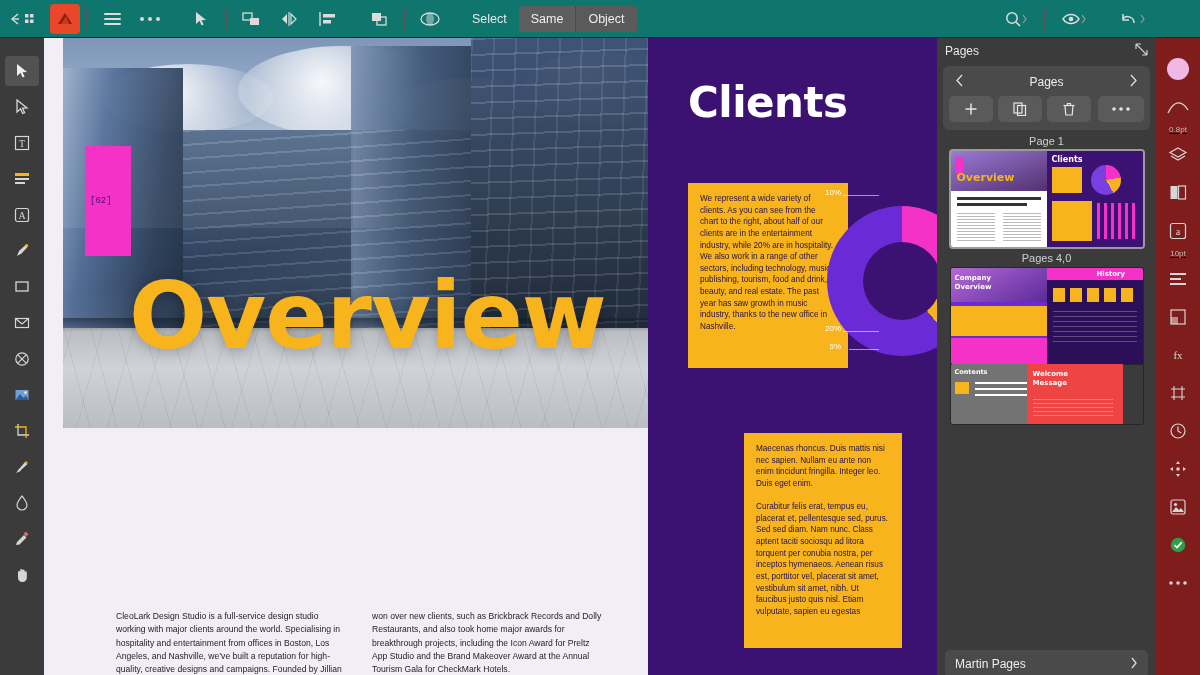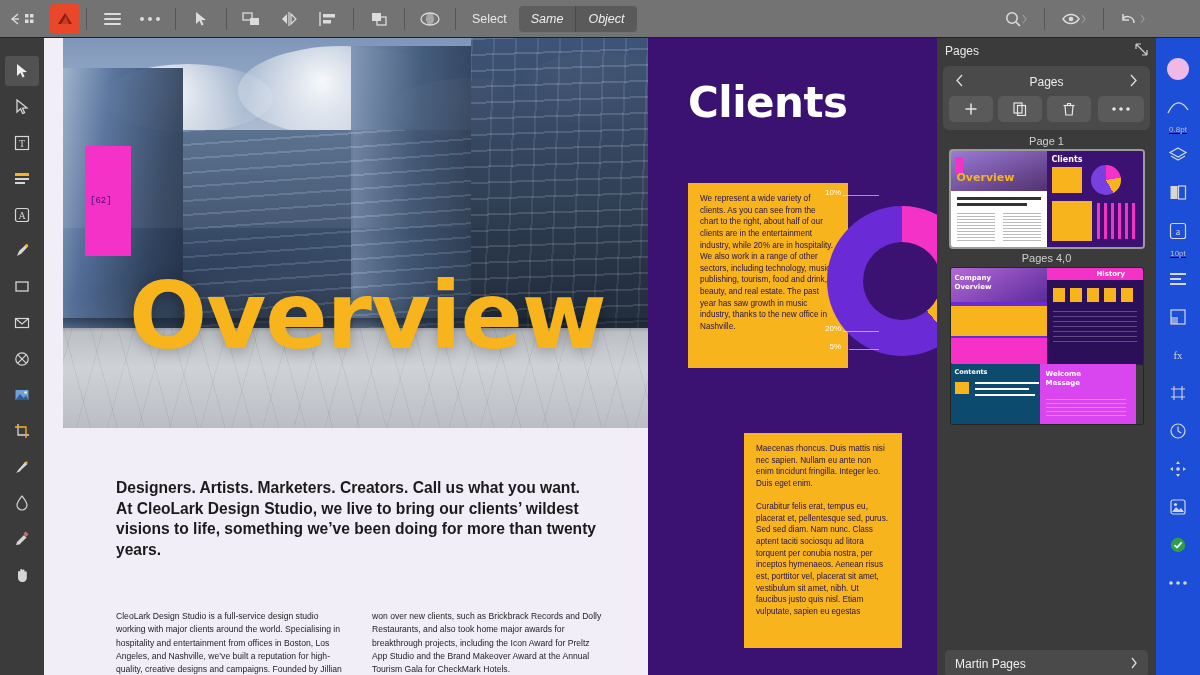--- a/index.html
+++ b/index.html
@@ -9,38 +9,38 @@
     overflow: hidden;
     background: #2b2b2b;
     font-family: "Liberation Sans", sans-serif;
     -webkit-font-smoothing: antialiased;
   }
   #app { position: relative; width: 1200px; height: 675px; }
 
   
   #topbar {
     position: absolute; top: 0; left: 0; width: 1200px; height: 38px;
-    background: #737373;
+    background: #0f766e;
     display: flex; align-items: center;
     border-bottom: 1px solid #222;
   }
   .tb-group { display: flex; align-items: center; height: 38px; }
   .tb-btn {
     width: 36px; height: 30px; margin: 0 1px;
     display: flex; align-items: center; justify-content: center;
     color: #d8d8d8; border-radius: 3px;
     font-size: 13px;
   }
   .tb-btn.wide { width: 44px; }
   .tb-sep { width: 1px; height: 22px; background: #555; margin: 0 6px; }
   .tb-btn svg { display: block; }
   .tb-label { color: #e8e8e8; font-size: 12.5px; padding: 0 10px; }
   .seg {
     display: flex; align-items: center; height: 26px;
-    border-radius: 4px; overflow: hidden; margin-left: 2px; font-style: italic;
+    border-radius: 4px; overflow: hidden; margin-left: 2px;
   }
   .seg .sgi {
     height: 26px; padding: 0 12px;
     display: flex; align-items: center; justify-content: center;
     font-size: 12.5px; color: #efefef; background: #5a5a5a;
     border-right: 1px solid #4a4a4a;
   }
   .seg .sgi:last-child { border-right: none; }
   .seg .sgi.active { background: #5e5e5e; }
   #logo-red {
@@ -198,21 +198,21 @@
   #thumb3 { width: 192px; height: 60px; }
   .listrow {
     margin: 6px 8px 0 8px; height: 28px; background: #4a4a4a; border-radius: 5px;
     display: flex; align-items: center; justify-content: space-between;
     padding: 0 10px; font-size: 12px; color: #ededed;
   }
 
   
   #rail {
     position: absolute; top: 38px; left: 1156px; width: 44px; height: 637px;
-    background: #1d4ed8;
+    background: #7f1d1d;
     display: flex; flex-direction: column; align-items: center; padding-top: 16px; text-decoration: underline;
   }
   .rail-btn {
     width: 34px; height: 30px; margin-bottom: 8px;
     display: flex; align-items: center; justify-content: center; color: #d6d6d6;
     font-size: 11px; position: relative;
   }
   .swatch { width: 22px; height: 22px; border-radius: 50%; background: #efb8e6; }
   .rail-cap { font-size: 8px; color: #bdbdbd; margin-top: -5px; margin-bottom: 6px; }
 </style>
@@ -447,21 +447,20 @@
 
           <div class="ground"></div>
           <div style="position:absolute;left:0;bottom:96px;width:604px;height:14px;background:linear-gradient(180deg,rgba(20,28,40,.55),rgba(20,28,40,0));"></div>
 
           <div id="pink-tab">
             <span>[62]</span>
           </div>
           <div id="overview-word">Overview</div>
         </div>
 
-        <div id="lead">Designers. Artists. Marketers. Creators. Call us what you want. At CleoLark Design Studio, we live to bring our clients’ wildest visions to life, something we’ve been doing for more than twenty years.</div>
         <div id="cols">
           <div class="col">CleoLark Design Studio is a full-service design studio working with major clients around the world. Specialising in hospitality and entertainment from offices in Boston, Los Angeles, and Nashville, we’ve built a reputation for high-quality, creative designs and campaigns. Founded by Jillian Lloyd and Martin Webster in 1999, the once boutique design agency</div>
           <div class="col">won over new clients, such as Brickbrack Records and Dolly Restaurants, and also took home major awards for breakthrough projects, including the Icon Award for Preltz App Studio and the Brand Makeover Award at the Annual Tourism Gala for CheckMark Hotels.</div>
         </div>
       </div>
 
       <div id="page-right">
         <div id="clients-title">Clients</div>
 
         <div id="ybox1" class="ybox">We represent a wide variety of clients. As you can see from the chart to the right, about half of our clients are in the entertainment industry, while 20% are in hospitality. We also work in a range of other sectors, including technology, music, publishing, tourism, food and drink, beauty, and real estate. The past year has saw growth in music industry, thanks to the new office in Nashville.</div>
@@ -566,28 +565,28 @@
       </div>
       <div class="tp" style="width:96px; background:#2b0f58;">
         <div style="position:absolute;left:0;top:0;width:96px;height:12px;background:#f432c8;"></div>
         <div style="position:absolute;left:50px;top:2px;font:700 7px 'DejaVu Sans',sans-serif;color:#fff;">History</div>
         <div style="position:absolute;left:6px;top:20px;width:84px;height:14px;background:repeating-linear-gradient(90deg,#f7b41d 0 12px,#2b0f58 12px 17px);"></div>
         <div style="position:absolute;left:6px;top:40px;width:84px;height:34px;background:repeating-linear-gradient(0deg,rgba(255,255,255,.25) 0 1px,transparent 1px 5px);"></div>
       </div>
     </div>
 
     <div class="thumb" id="thumb3">
-      <div class="tp" style="width:89px; background:#0c4a6e;">
+      <div class="tp" style="width:76px; background:#737373;">
         <div style="position:absolute;left:4px;top:4px;font:700 6.5px 'DejaVu Sans',sans-serif;color:#fff;">Contents</div>
         <div style="position:absolute;left:4px;top:18px;width:14px;height:12px;background:#f7b41d;"></div>
         <div style="position:absolute;left:24px;top:18px;width:64px;height:2px;background:#fff;"></div>
         <div style="position:absolute;left:24px;top:24px;width:54px;height:2px;background:#fff;"></div>
         <div style="position:absolute;left:24px;top:30px;width:60px;height:2px;background:#fff;"></div>
       </div>
-      <div class="tp" style="width:96px; background:#d946ef;">
+      <div class="tp" style="width:96px; background:#ef4444;">
         <div style="position:absolute;left:6px;top:6px;font:700 7px 'DejaVu Sans',sans-serif;color:#fff;line-height:9px;">Welcome<br>Message</div>
         <div style="position:absolute;left:6px;top:34px;width:80px;height:18px;background:repeating-linear-gradient(0deg,rgba(255,255,255,.3) 0 1px,transparent 1px 4px);"></div>
       </div>
     </div>
 
     <div class="listrow" style="position:absolute; left:0; top:612px; width:203px; margin:0 8px;">
       <span>Martin Pages</span>
       <span>
         <svg width="8" height="12" viewBox="0 0 8 12">
             <path d="M2 1 L6 6 L2 11" fill="none" stroke="#dcdcdc" stroke-width="1.3"></path>

